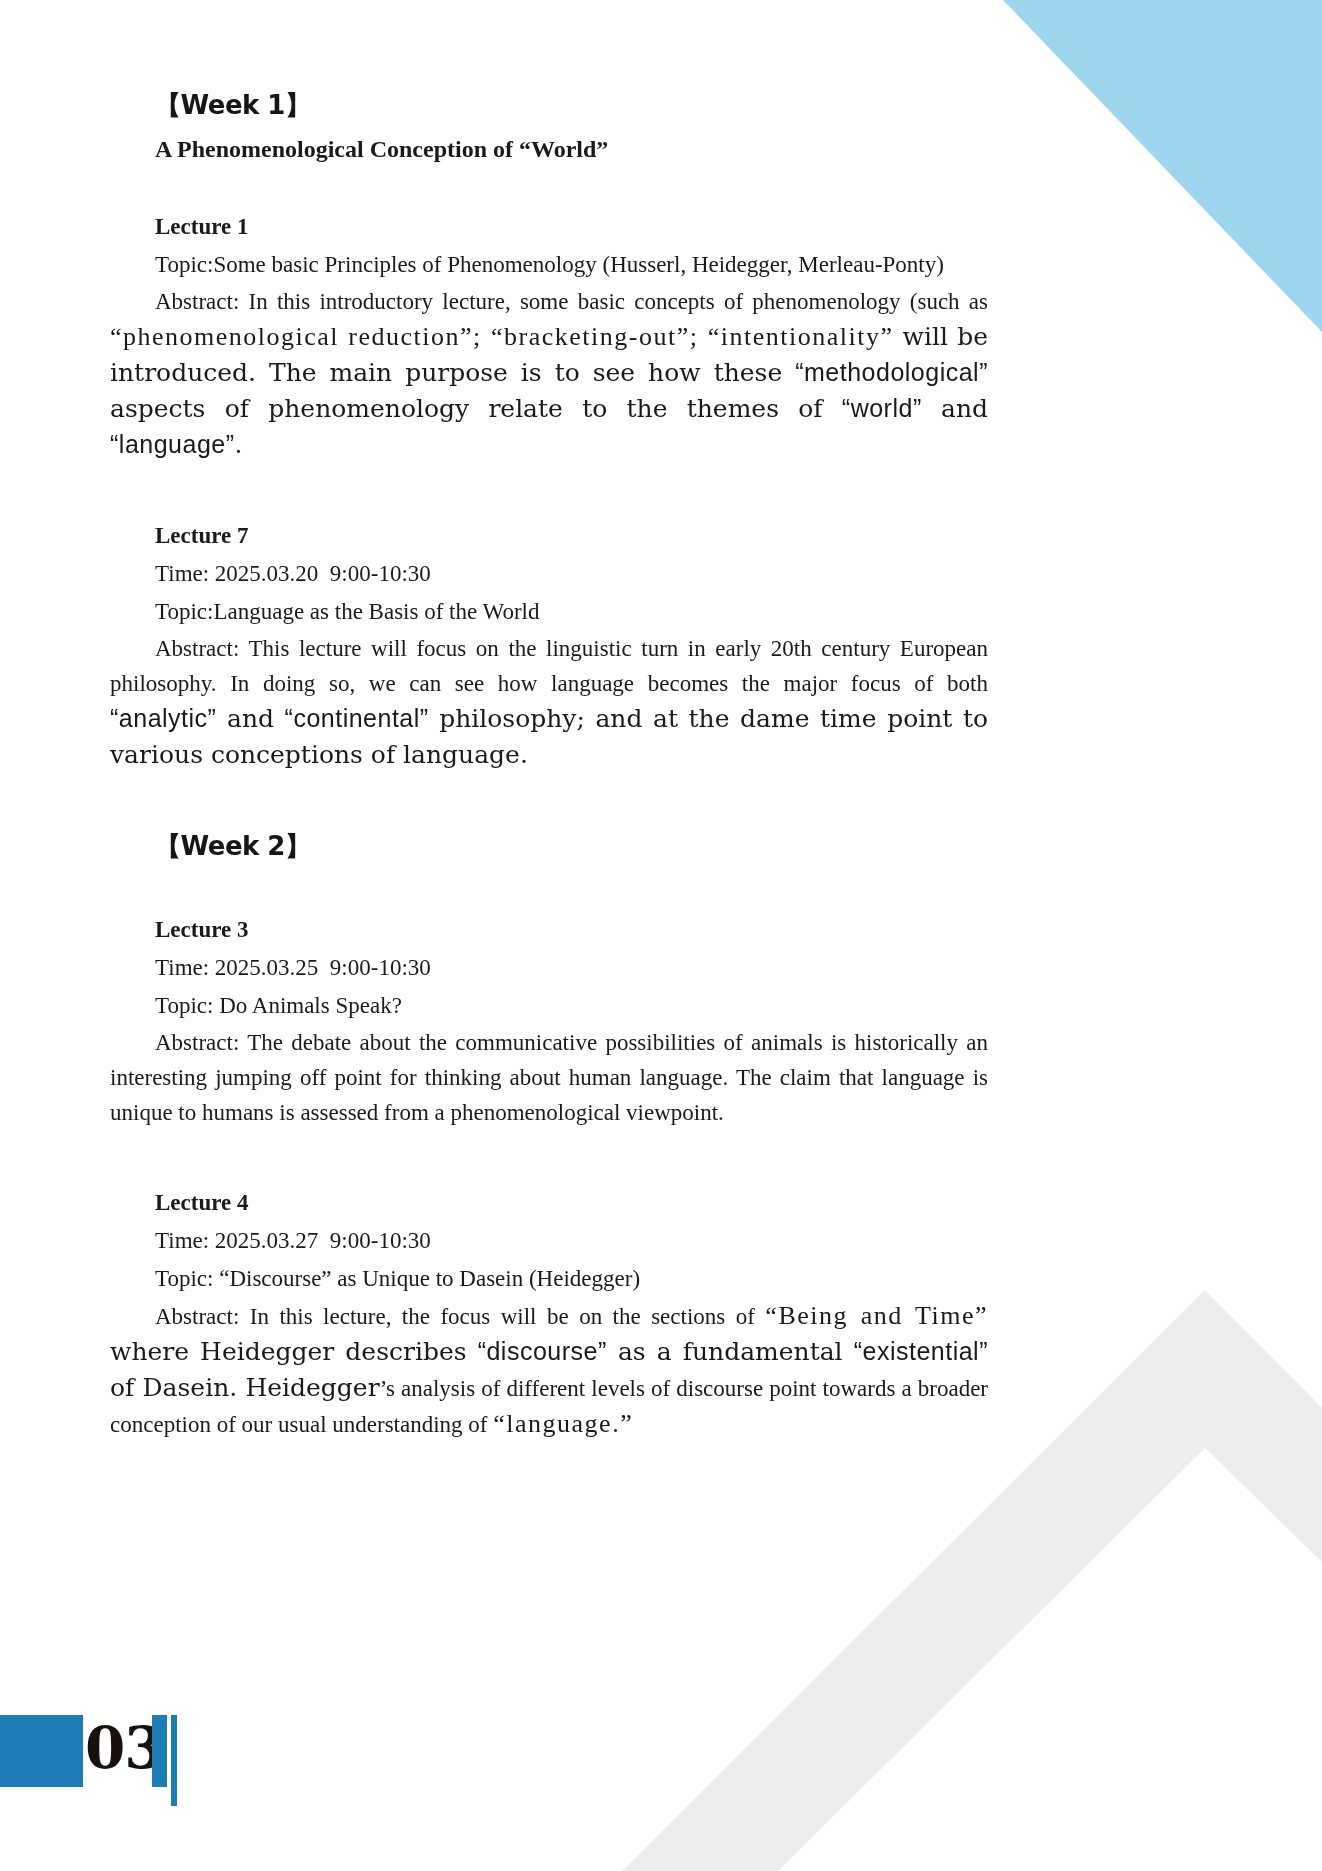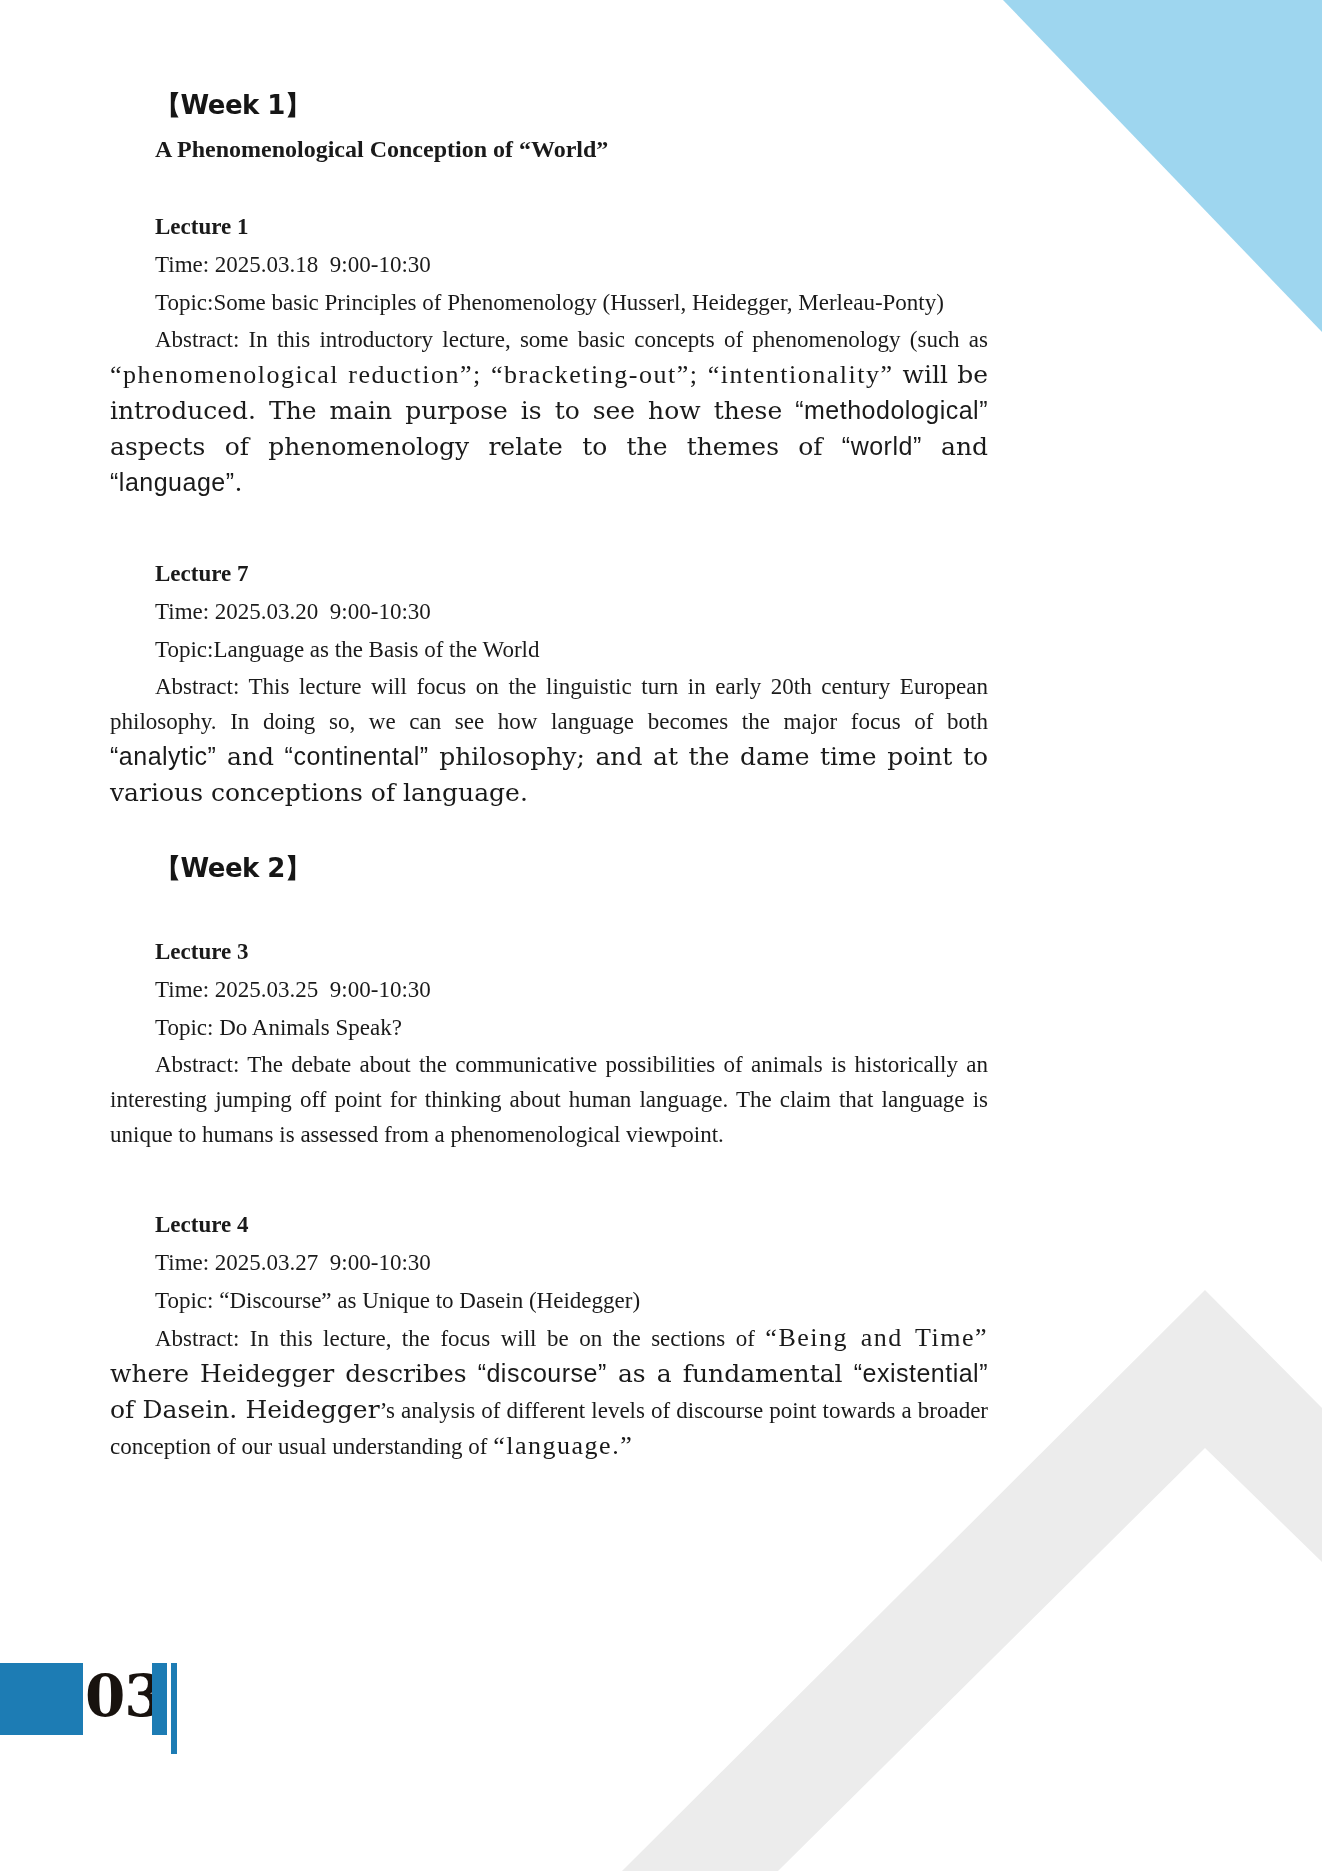--- a/index.html
+++ b/index.html
@@ -14,41 +14,41 @@
   .content{position:absolute;left:110px;top:84px;width:878px;z-index:1;}
   .week-header{
     font-family:"DejaVu Sans", sans-serif;font-weight:bold;
     font-size:26px;line-height:42px;margin:0 0 0 45px;color:#161616;
     letter-spacing:-0.5px;
   }
   .week-subtitle{
     font-family:"Liberation Serif", serif;font-weight:bold;
     font-size:24px;line-height:30px;margin:8px 0 0 45px;color:#1a1a1a;
   }
-  .week-2{margin-top:36px;}
+  .week-2{margin-top:52px;}
   .lecture{margin-top:44px;}
   .lecture + .lecture{margin-top:54px;}
   .lecture-title{
     font-weight:bold;font-size:23px;line-height:38px;margin:0 0 0 45px;
   }
   p.meta{
     margin:0;font-size:23px;line-height:38px;text-indent:45px;
     text-align:justify;
   }
   p.time{white-space:pre-wrap;}
   p.abstract{
     margin:0;font-size:23px;line-height:35px;text-indent:45px;
     text-align:justify;
   }
   .seg-n{font-family:"Liberation Serif", serif;font-size:23px;}
   .seg-q{font-family:"Liberation Serif", serif;font-size:26px;letter-spacing:1.5px;}
   .seg-b{font-family:"DejaVu Serif", serif;font-size:25px;}
   .seg-s{font-family:Liberation Sans, sans-serif;font-size:25px;letter-spacing:0.5px;}
   
-  .footer{position:absolute;left:0;top:1660px;width:300px;height:100px;z-index:2;}
+  .footer{position:absolute;left:0;top:1712px;width:300px;height:100px;z-index:2;}
   .footer-rect{position:absolute;left:0;top:3px;width:83px;height:72px;}
   .page-number{
     position:absolute;left:85px;top:-6px;width:64px;height:84px;
     font-family:"DejaVu Serif", serif;font-weight:bold;font-size:58px;
     line-height:84px;text-align:center;color:#18120e;letter-spacing:-1px;
   }
   .footer-bar-1{position:absolute;left:152px;top:3px;width:15px;height:72px;}
   .footer-bar-2{position:absolute;left:171px;top:3px;width:6px;height:91px;}
 </style>
 </head>
@@ -60,21 +60,20 @@
 </svg>
 
 <main class="content">
 
   <section class="week">
     <h1 class="week-header">【Week 1】</h1>
     <h2 class="week-subtitle">A Phenomenological Conception of “World”</h2>
 
     <div class="lecture">
       <h3 class="lecture-title">Lecture 1</h3>
-      <p class="meta time">Time: 2025.03.18  9:00-10:30</p>
       <p class="meta">Topic:Some basic Principles of Phenomenology (Husserl, Heidegger, Merleau-Ponty)</p>
       <p class="abstract"><span class="seg-n">Abstract: In this introductory lecture, some basic concepts of phenomenology (such as </span><span class="seg-q">“phenomenological reduction”; “bracketing-out”; “intentionality”</span><span class="seg-b"> will be introduced. The main purpose is to see how these </span><span class="seg-s">“methodological”</span><span class="seg-b"> aspects of phenomenology relate to the themes of </span><span class="seg-s">“world”</span><span class="seg-b"> and </span><span class="seg-s">“language”</span><span class="seg-b">.</span></p>
     </div>
 
     <div class="lecture">
       <h3 class="lecture-title">Lecture 7</h3>
       <p class="meta time">Time: 2025.03.20  9:00-10:30</p>
       <p class="meta">Topic:Language as the Basis of the World</p>
       <p class="abstract"><span class="seg-n">Abstract: This lecture will focus on the linguistic turn in early 20th century European philosophy. In doing so, we can see how language becomes the major focus of both </span><span class="seg-s">“analytic”</span><span class="seg-b"> and </span><span class="seg-s">“continental”</span><span class="seg-b"> philosophy; and at the dame time point to various conceptions of language.</span></p>
     </div>

